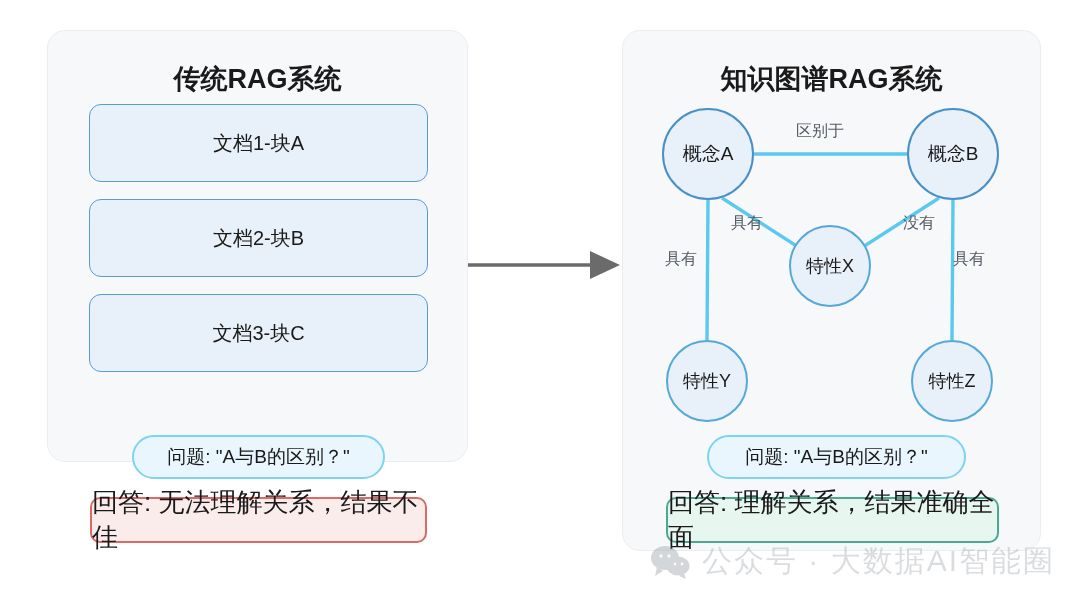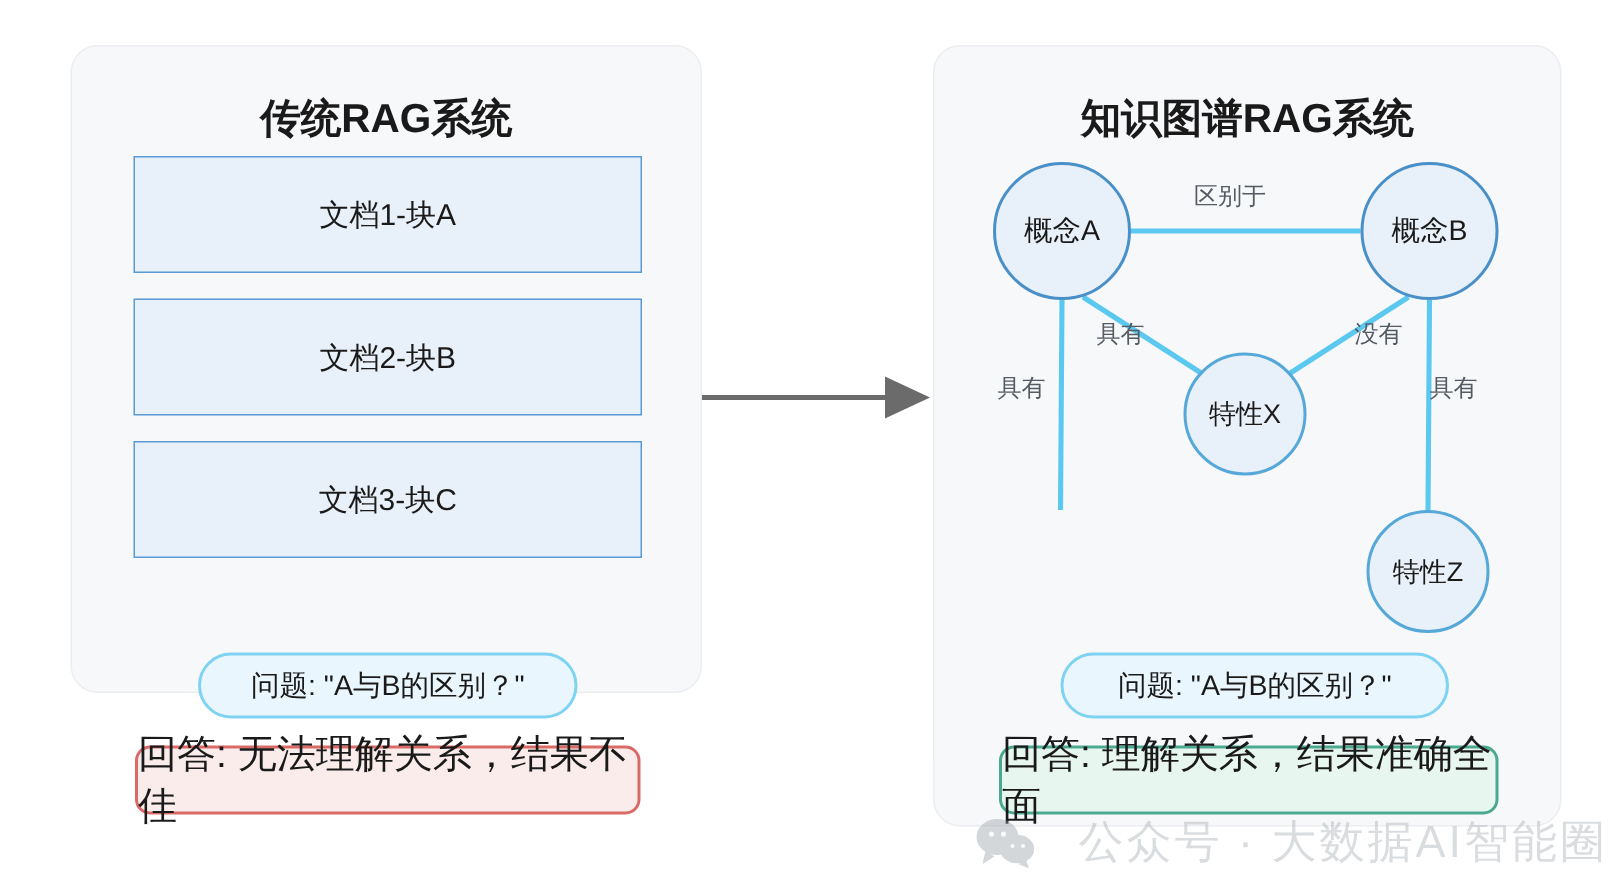--- a/index.html
+++ b/index.html
@@ -28,21 +28,21 @@
     text-align:center;
     font-size:27px;font-weight:bold;color:#1a1a1a;
     letter-spacing:0px;
   }
 
   
   .chunk{
     position:absolute;left:41px;width:339px;height:78px;
     background:#e8f0f9;
     border:1.6px solid #5b9bd5;
-    border-radius:0;
+    border-radius:12px;
     display:flex;align-items:center;justify-content:center;
     font-size:20px;color:#1a1a1a;
     box-sizing:border-box;
   }
   #chunk-0{top:73px;}
   #chunk-1{top:168px;}
   #chunk-2{top:263px;}
 
   
   .question-pill{
@@ -86,40 +86,40 @@
     border:2px solid #4a90c8;
     border-radius:50%;
     display:flex;align-items:center;justify-content:center;
     font-size:19px;color:#1a1a1a;
     box-sizing:border-box;
     z-index:3;
   }
   .node.small{border-color:#56a8d8;font-size:18px;}
   #node-a{left:39px;top:77px;width:92px;height:92px;}
   #node-b{left:284px;top:77px;width:92px;height:92px;}
-  #node-x{left:166px;top:204px;width:82px;height:82px;}
+  #node-x{left:166px;top:194px;width:82px;height:82px;}
   #node-y{left:43px;top:309px;width:82px;height:82px;}
   #node-z{left:288px;top:309px;width:82px;height:82px;}
 
   .edge-label{
     position:absolute;
     font-size:16px;color:#555b63;
     white-space:nowrap;
     z-index:4;
   }
   #el-ab{left:173px;top:90px;}
   #el-ax{left:108px;top:182px;}
   #el-bx{left:280px;top:182px;}
   #el-ay{left:42px;top:218px;}
   #el-bz{left:330px;top:218px;}
 
   
   #watermark{
     position:absolute;left:650px;top:541px;
-    display:flex;align-items:center;gap:29px;
+    display:flex;align-items:center;gap:12px;
     opacity:.42;
     pointer-events:none;
   }
   #watermark .wm-text{
     font-size:30px;color:#a9b0b5;letter-spacing:2px;
     white-space:nowrap;
   }
 </style>
 </head>
 <body>
@@ -153,20 +153,21 @@
         <line x1="131" y1="123" x2="284" y2="123" stroke="#5bc8f0" stroke-width="3.4"></line>
         <line x1="99" y1="167" x2="200" y2="232" stroke="#5bc8f0" stroke-width="3.4"></line>
         <line x1="316" y1="167" x2="215" y2="232" stroke="#5bc8f0" stroke-width="3.4"></line>
         <line x1="85" y1="169" x2="84" y2="309" stroke="#5bc8f0" stroke-width="3.4"></line>
         <line x1="330" y1="169" x2="329" y2="309" stroke="#5bc8f0" stroke-width="3.4"></line>
       </svg>
 
       <div class="node" id="node-a">概念A</div>
       <div class="node" id="node-b">概念B</div>
       <div class="node small" id="node-x">特性X</div>
+      <div class="node small" id="node-y">特性Y</div>
       <div class="node small" id="node-z">特性Z</div>
 
       <div class="edge-label" id="el-ab">区别于</div>
       <div class="edge-label" id="el-ax">具有</div>
       <div class="edge-label" id="el-bx">没有</div>
       <div class="edge-label" id="el-ay">具有</div>
       <div class="edge-label" id="el-bz">具有</div>
     </div>
 
     <div class="question-pill" id="q-right">问题: "A与B的区别？"</div>

